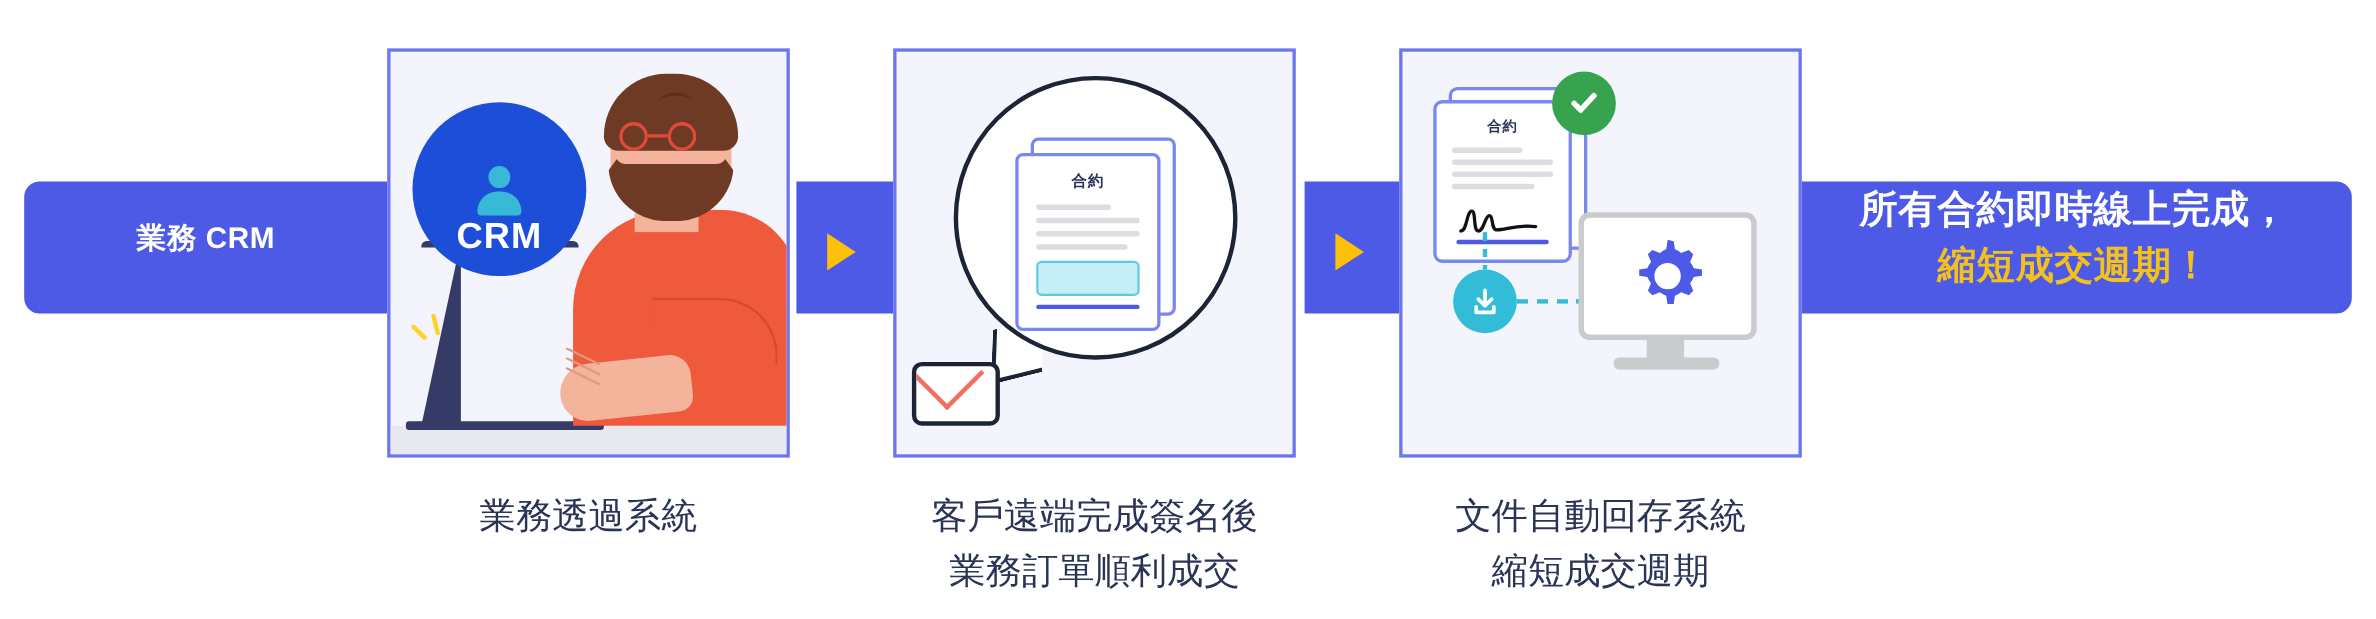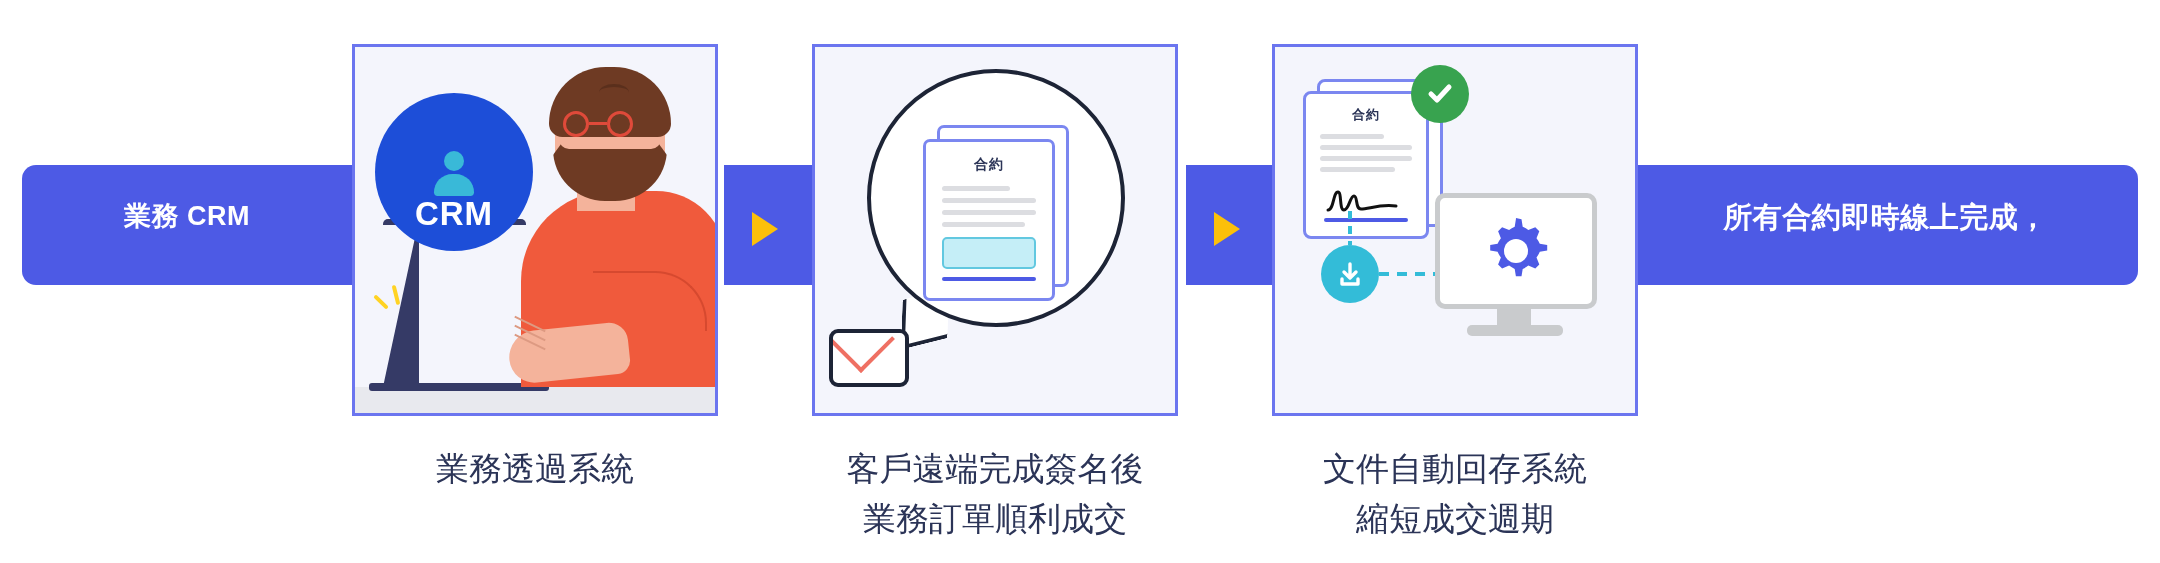--- a/index.html
+++ b/index.html
@@ -51,21 +51,21 @@
     align-items: center;
     justify-content: center;
     color: #ffffff;
     font-weight: bold;
     font-size: 27px;
     line-height: 1.45;
     letter-spacing: 0.5px;
     white-space: nowrap;
   }
   .band-text-left { left: 22px; width: 330px; }
-  .band-text-right { left: 1633px; width: 505px; font-size: 29px; }
+  .band-text-right { left: 1633px; width: 505px; font-size: 35px; }
   .gold { color: #f4c01c; }
 
   
   .arrow {
     position: absolute;
     top: 212px;
     width: 0; height: 0;
     border-top: 17px solid transparent;
     border-bottom: 17px solid transparent;
     border-left: 26px solid #fcc00a;
@@ -517,20 +517,21 @@
   <div class="band band-gap1"></div>
   <div class="band band-gap2"></div>
   <div class="band band-right"></div>
 
   <div class="band-text band-text-left">
     <div>業務 CRM</div>
   </div>
 
   <div class="band-text band-text-right">
     <div>所有合約即時線上完成，</div>
+    <div class="gold">縮短成交週期！</div>
   </div>
 
   <div class="arrow arrow-1"></div>
   <div class="arrow arrow-2"></div>
 
   <div class="panel panel-1">
     <div class="desk"></div>
 
     <div class="spark">
       <i></i>

